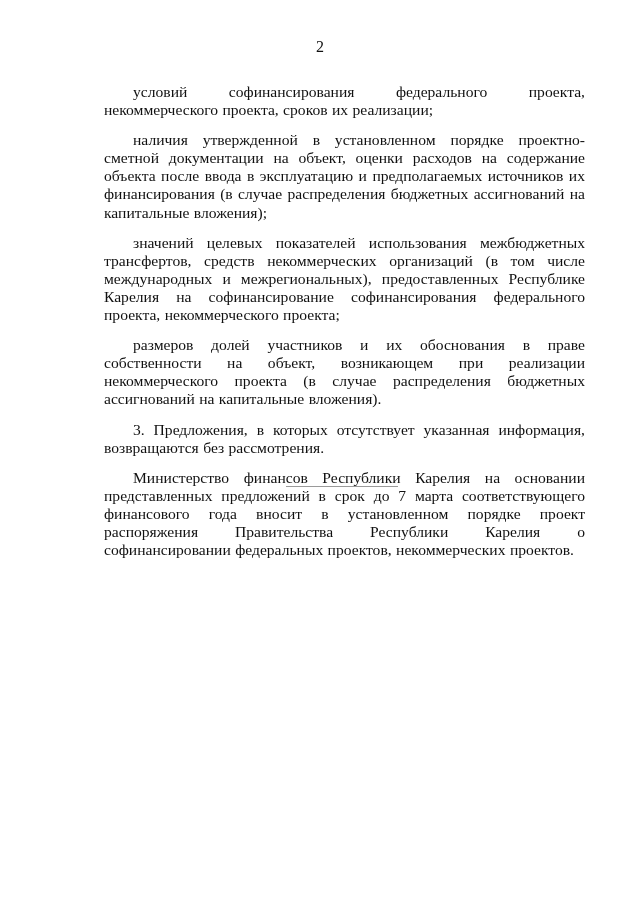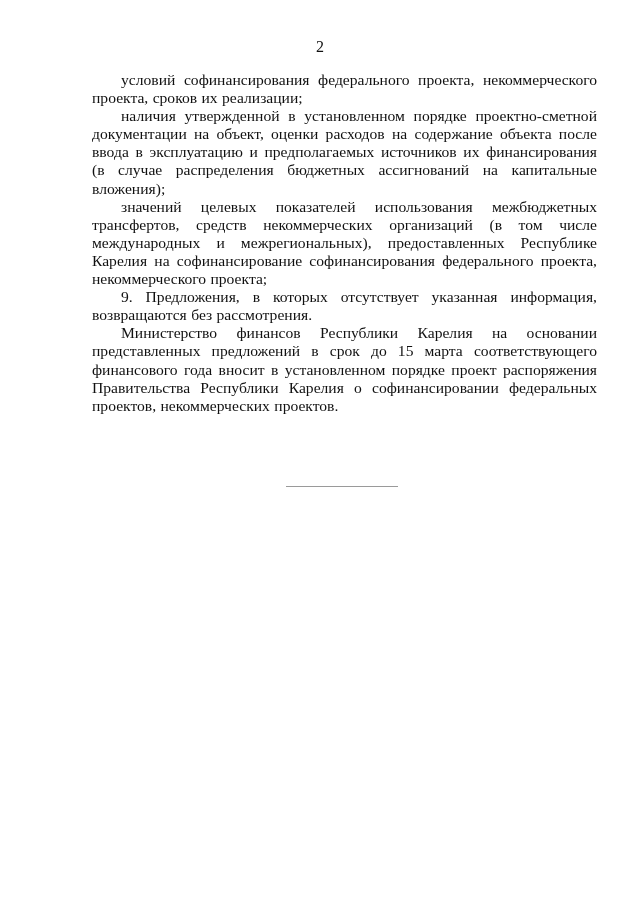--- a/index.html
+++ b/index.html
@@ -24,21 +24,21 @@
       font-size: 16px;
       line-height: 18px;
     }
     .body-text {
       position: absolute;
       top: 71px;
       left: 92px;
       width: 505px;
     }
     .para {
-      margin: 0;
+      margin: 12px;
       font-size: 15.6px;
       line-height: 18.1px;
       text-align: justify;
       text-indent: 29px;
       word-spacing: 0.5px;
     }
     .separator {
       position: absolute;
       top: 486px;
       left: 286px;
@@ -49,17 +49,18 @@
   </style>
 </head>
 <body>
 
 <div class="page-number">2</div>
 
 <div class="body-text">
   <p class="para">условий софинансирования федерального проекта, некоммерческого проекта, сроков их реализации;</p>
   <p class="para">наличия утвержденной в установленном порядке проектно-сметной документации на объект, оценки расходов на содержание объекта после ввода в эксплуатацию и предполагаемых источников их финансирования (в случае распределения бюджетных ассигнований на капитальные вложения);</p>
   <p class="para">значений целевых показателей использования межбюджетных трансфертов, средств некоммерческих организаций (в том числе международных и межрегиональных), предоставленных Республике Карелия на софинансирование софинансирования федерального проекта, некоммерческого проекта;</p>
-  <p class="para">9. Предложения, в которых отсутствует указанная информация, возвращаются без рассмотрения.</p>
-  <p class="para">Министерство финансов Республики Карелия на основании представленных предложений в срок до 15 марта соответствующего финансового года вносит в установленном порядке проект распоряжения Правительства Республики Карелия о софинансировании федеральных проектов, некоммерческих проектов.</p>
+  <p class="para">размеров долей участников и их обоснования в праве собственности на объект, возникающем при реализации некоммерческого проекта (в случае распределения бюджетных ассигнований на капитальные вложения).</p>
+  <p class="para">3. Предложения, в которых отсутствует указанная информация, возвращаются без рассмотрения.</p>
+  <p class="para">Министерство финансов Республики Карелия на основании представленных предложений в срок до 7 марта соответствующего финансового года вносит в установленном порядке проект распоряжения Правительства Республики Карелия о софинансировании федеральных проектов, некоммерческих проектов.</p>
 </div>
 
 <div class="separator"></div>
 
 </body></html>

